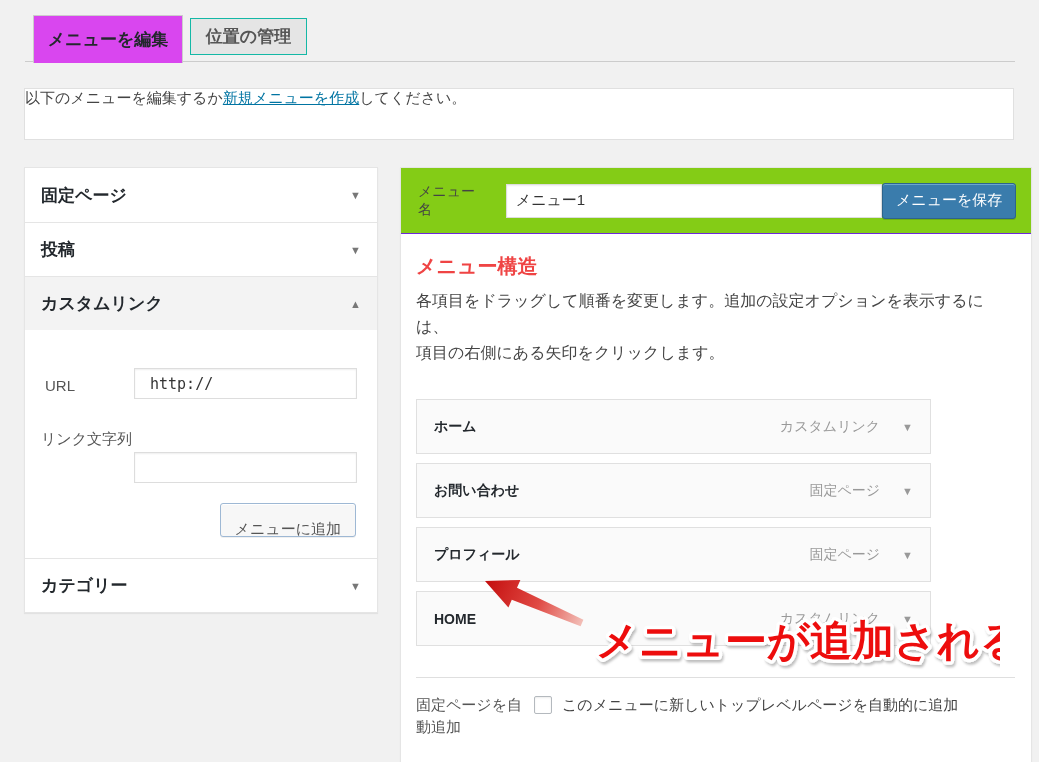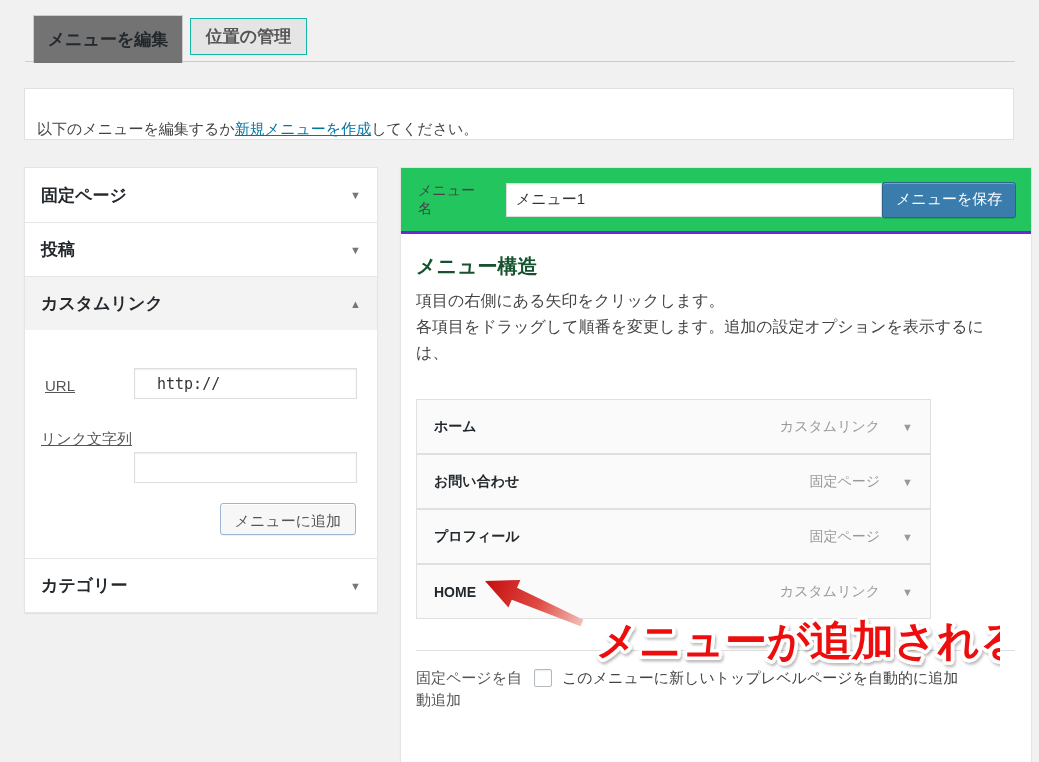--- a/index.html
+++ b/index.html
@@ -17,34 +17,34 @@
     position:absolute; left:25px; right:24px; top:61px; height:1px;
     background:#ccc;
   }
   .tab {
     position:absolute; top:15px;
     display:flex; align-items:center; justify-content:center;
     font-size:17px; font-weight:bold; cursor:pointer;
   }
   .tab.active {
     left:33px; width:150px; height:48px;
-    background:#737373; border:1px solid #ccc; border-bottom:none;
+    background:#d946ef; border:1px solid #ccc; border-bottom:none;
     color:#23282d; z-index:2;text-align:center;
   }
   .tab.inactive {
     left:190px; top:18px; width:117px; height:37px;
     background:#e5e5e5; border:1px solid #14b8a6;
     color:#555;
   }
 
   
   .notice {
     position:absolute; left:24px; top:88px; width:990px; height:52px;
     background:#fff; border:1px solid #e0e0e0;
-    display:flex; align-items:flex-end; padding-left:12px;
+    display:flex; align-items:flex-start; padding-left:0;
     font-size:15px; color:#444;font-family:Liberation Mono, monospace;
   }
   .notice a { color:#0074a2; text-decoration:underline; cursor:pointer; }
 
   
   .left-col {
     position:absolute; left:24px; top:167px; width:354px;
     background:#fff; border:1px solid #e5e5e5;
     box-shadow:0 1px 1px rgba(0,0,0,.06);
   }
@@ -52,72 +52,72 @@
     height:54px; display:flex; align-items:center; justify-content:space-between;
     padding:0 16px; cursor:pointer;
     font-size:17px; font-weight:bold; color:#23282d;
   }
   .acc-header + .acc-header, .acc-content + .acc-header { border-top:1px solid #e5e5e5; }
   .acc-header.open { background:#f3f3f3; border-top:1px solid #e5e5e5; }
   .acc-arrow { font-size:11px; color:#777; font-weight:normal; }
   .acc-content {
     position:relative; height:228px; background:#fff;
   }
-  .field-label { position:absolute; font-size:15px; color:#555;text-decoration:underline; }
+  .field-label { position:absolute; font-size:15px; color:#555; }
   .lbl-url { left:20px; top:47px; }
   .lbl-linktext { left:16px; top:100px; }
   .acc-content input[type="text"] {
     position:absolute; left:109px; width:223px; height:31px;
-    border:1px solid #ddd; background:#fff; padding:0 22px;
+    border:1px solid #ddd; background:#fff; padding:0 15px;
     font-size:15px; color:#333;
     box-shadow:inset 0 1px 2px rgba(0,0,0,.07);
   }
   .inp-url { top:38px; font-family:"DejaVu Sans Mono", monospace; }
   .inp-linktext { top:122px; font-family:"Liberation Sans", sans-serif; }
   .btn-add {
-    position:absolute; right:21px; top:173px; height:32px; padding:8px 14px;
+    position:absolute; right:21px; top:173px; height:32px; padding:16px 14px;
     background:#f7f7f7; border:1px solid #9eb8d4; border-radius:3px;
     font-size:15px; color:#555; cursor:pointer;
     box-shadow:inset 0 1px 0 #fff, 0 1px 0 rgba(0,0,0,.06);
     font-family:"Liberation Sans", sans-serif;
   }
 
   
   .right-panel {
     position:absolute; left:400px; top:167px; width:632px; height:700px;
     background:#fff; border:1px solid #e5e5e5;
     box-shadow:0 1px 1px rgba(0,0,0,.06);
   }
   .menu-name-bar {
-    height:66px; background:#22c55e; border-bottom:3px solid #6d28d9;
+    height:66px; background:#84cc16; border-bottom:1px solid #6d28d9;
     display:flex; align-items:center; padding:0 15px 0 17px;
   }
   .menu-name-label { font-size:14px; color:#444; margin-right:21px; }
   .menu-name-input {
     width:399px; height:34px; border:1px solid #ddd; background:#fff;
     padding:0 9px; font-size:15px; color:#333;
     box-shadow:inset 0 1px 2px rgba(0,0,0,.07);
     font-family:"Liberation Sans", sans-serif;
   }
   .btn-save {
     margin-left:auto; width:142px; height:36px;
     background:#3a7cac; border:1px solid #2d648c; border-radius:3px;
     color:#fff; font-size:15px; cursor:pointer;
     box-shadow:inset 0 1px 0 rgba(160,210,235,.5), 0 1px 0 rgba(0,0,0,.15);
     font-family:"Liberation Sans", sans-serif;
   }
   .section-heading {
-    margin:20px 0 0 15px; font-size:20px; font-weight:bold; color:#14532d;
+    margin:20px 0 0 15px; font-size:20px; font-weight:bold; color:#ef4444;
     height:24px; line-height:24px;
   }
   .structure-desc { margin:10px 15px 0; font-size:16px; line-height:26px; color:#444; }
   .menu-items { margin:33px 0 0 15px; width:515px; }
   .menu-item {
     height:55px; background:#fafafa; border:1px solid #e0e0e0;
-    display:flex; align-items:center; padding:16px 17px;
+    margin-bottom:9px; display:flex; align-items:center; padding:16px 17px;
     cursor:move;
   }
   .mi-name { font-size:14px; font-weight:bold; color:#23282d; }
   .mi-type { margin-left:auto; font-size:14px; color:#999; }
   .mi-arrow { margin-left:22px; font-size:11px; color:#999; cursor:pointer; }
   .settings-divider {
     border:none; border-top:1px solid #dfdfdf; margin:31px 16px 0 15px;
   }
   .settings-row { display:flex; margin:16px 0 0 15px; align-items:flex-start; }
   .auto-add-label { width:108px; font-size:15px; line-height:22px; color:#555; }
@@ -192,22 +192,22 @@
 <div class="right-panel">
 
   <div class="menu-name-bar">
     <span class="menu-name-label">メニュー名</span>
     <input type="text" class="menu-name-input" value="メニュー1" style="">
     <button class="btn-save">メニューを保存</button>
   </div>
 
   <h2 class="section-heading">メニュー構造</h2>
   <div class="structure-desc">
+    <div>各項目をドラッグして順番を変更します。追加の設定オプションを表示するには、</div>
     <div>項目の右側にある矢印をクリックします。</div>
-    <div>各項目をドラッグして順番を変更します。追加の設定オプションを表示するには、</div>
   </div>
 
   <div class="menu-items">
     <div class="menu-item">
       <span class="mi-name">ホーム</span>
       <span class="mi-type">カスタムリンク</span>
       <span class="mi-arrow">▼</span>
     </div>
     <div class="menu-item">
       <span class="mi-name">お問い合わせ</span>

